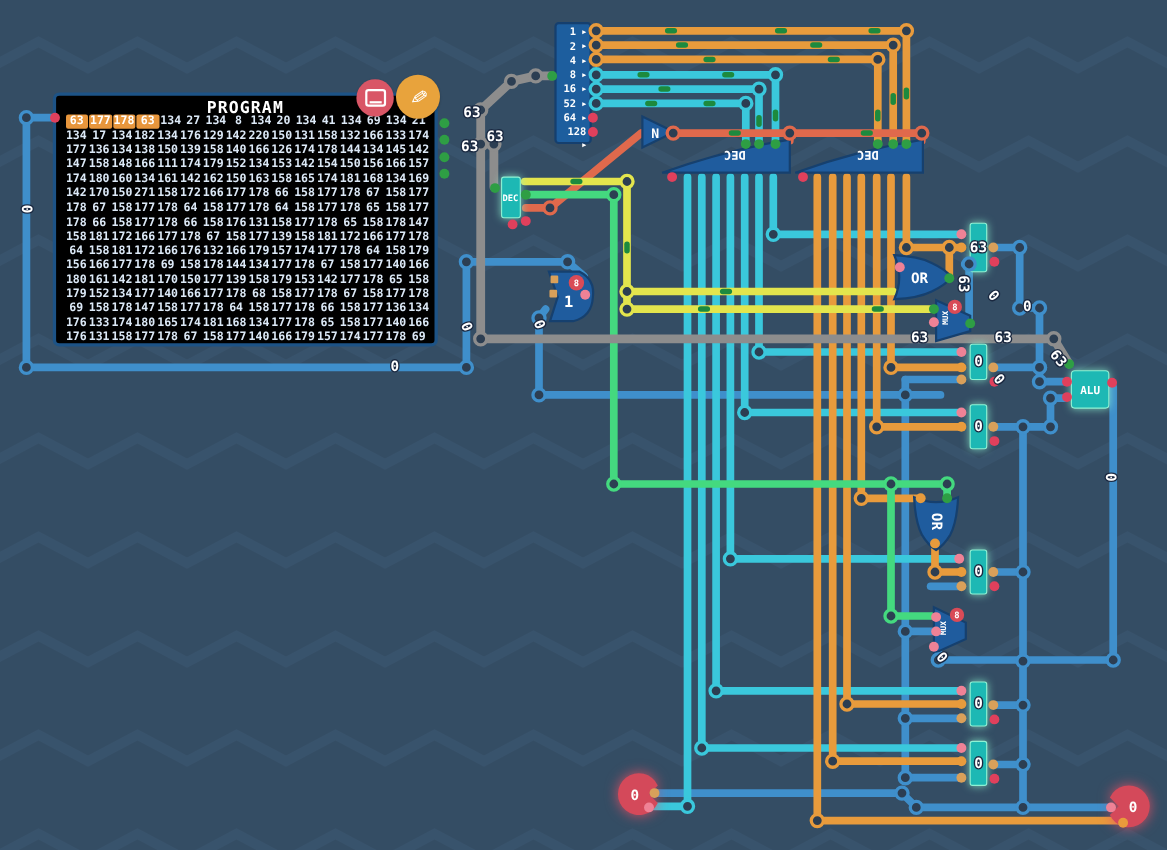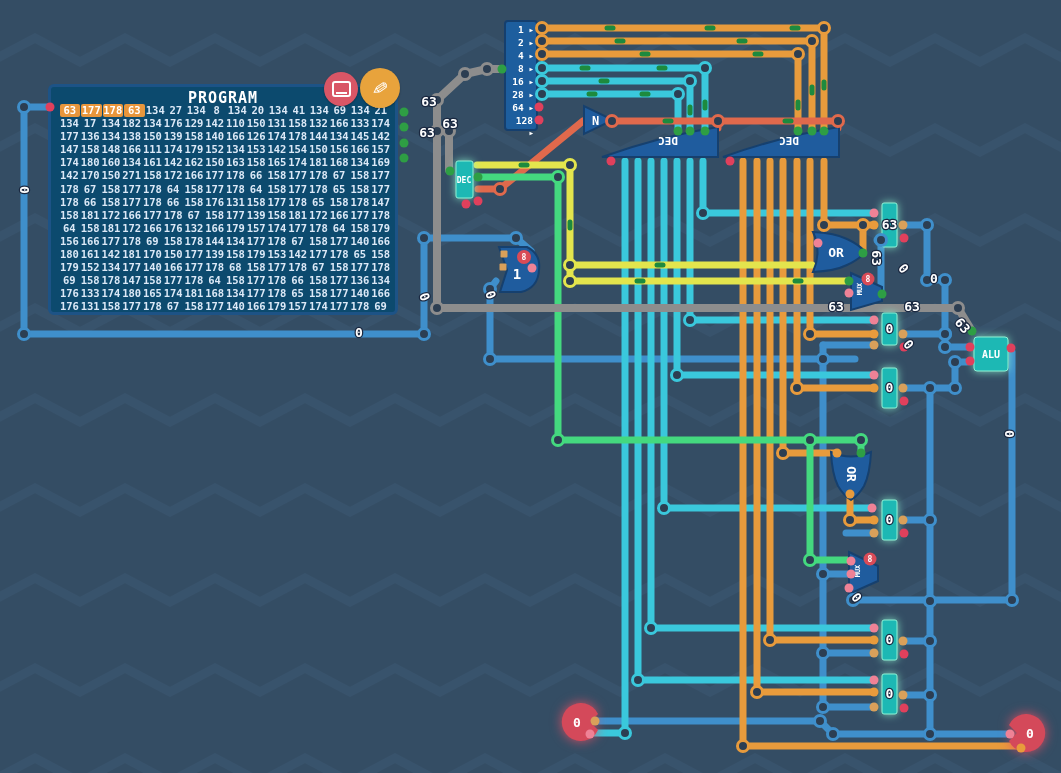--- a/index.html
+++ b/index.html
@@ -1,20 +1,20 @@
 <!DOCTYPE html>
 <html><head>
 <meta charset="utf-8">
 <style>
   html,body{margin:0;padding:0;background:#22313f;}
   .scene{position:relative;width:1061px;height:773px;background:#344d64;overflow:hidden;
          font-family:"DejaVu Sans Mono",monospace;}
   .layer{position:absolute;left:0;top:0;}
   
-  .panel{position:absolute;background:#0c4a6e;border:3px solid #1d5386;border-radius:6px;box-sizing:border-box;}
+  .panel{position:absolute;background:#000000;border:3px solid #1d5386;border-radius:6px;box-sizing:border-box;}
   #program{left:48px;top:84px;width:350px;height:231px;}
   #program-title{position:absolute;left:0;right:0;top:2px;text-align:center;color:#fff;
                  font-size:15px;font-weight:bold;letter-spacing:1px;}
   #program-grid{position:absolute;left:8px;top:17px;right:4px;bottom:2px;}
   .prow{display:flex;height:13.1px;line-height:13px;}
   .pcell{width:21.1px;text-align:center;color:#dce9f7;font-size:10.5px;font-weight:bold;}
   .pcell.hl{background:#e8963c;color:#fff;border-radius:2px;margin:0 .5px;}
   #splitter{left:504px;top:20px;width:34px;height:111px;background:#1d5e9e;border:2px solid #153f6e;border-radius:4px;}
   .srow{position:absolute;right:3px;height:13px;line-height:12px;color:#fff;font-size:9.5px;
         font-weight:bold;text-align:right;width:26px;}
@@ -209,21 +209,21 @@
         </div>
         <div class="prow">
           <span class="pcell">134</span>
           <span class="pcell">17</span>
           <span class="pcell">134</span>
           <span class="pcell">182</span>
           <span class="pcell">134</span>
           <span class="pcell">176</span>
           <span class="pcell">129</span>
           <span class="pcell">142</span>
-          <span class="pcell">110</span>
+          <span class="pcell">220</span>
           <span class="pcell">150</span>
           <span class="pcell">131</span>
           <span class="pcell">158</span>
           <span class="pcell">132</span>
           <span class="pcell">166</span>
           <span class="pcell">133</span>
           <span class="pcell">174</span>
         </div>
         <div class="prow">
           <span class="pcell">177</span>
@@ -485,21 +485,21 @@
   <div class="roundbtn" id="btn-edit">
     <div class="ic">✎</div>
   </div>
 
   <div class="panel" id="splitter">
       <div class="srow" style="top: 2px;"><span>1</span> <span class="arr">▶</span></div>
       <div class="srow" style="top: 15px;"><span>2</span> <span class="arr">▶</span></div>
       <div class="srow" style="top: 28px;"><span>4</span> <span class="arr">▶</span></div>
       <div class="srow" style="top: 41px;"><span>8</span> <span class="arr">▶</span></div>
       <div class="srow" style="top: 54px;"><span>16</span> <span class="arr">▶</span></div>
-      <div class="srow" style="top: 67px;"><span>28</span> <span class="arr">▶</span></div>
+      <div class="srow" style="top: 67px;"><span>52</span> <span class="arr">▶</span></div>
       <div class="srow" style="top: 80px;"><span>64</span> <span class="arr">▶</span></div>
       <div class="srow" style="top: 93px;"><span>128</span> <span class="arr">▶</span></div>
     </div>
 
   <svg class="layer" id="overlay" width="1061" height="773">
       <circle cx="24" cy="107" r="5.5" fill="#2c3e52" stroke="#3f8fcb" stroke-width="3"></circle>
       <circle cx="24" cy="334" r="5.5" fill="#2c3e52" stroke="#3f8fcb" stroke-width="3"></circle>
       <circle cx="424" cy="334" r="5.5" fill="#2c3e52" stroke="#3f8fcb" stroke-width="3"></circle>
       <circle cx="424" cy="238" r="5.5" fill="#2c3e52" stroke="#3f8fcb" stroke-width="3"></circle>
       <circle cx="516" cy="238" r="5.5" fill="#2c3e52" stroke="#3f8fcb" stroke-width="3"></circle>

